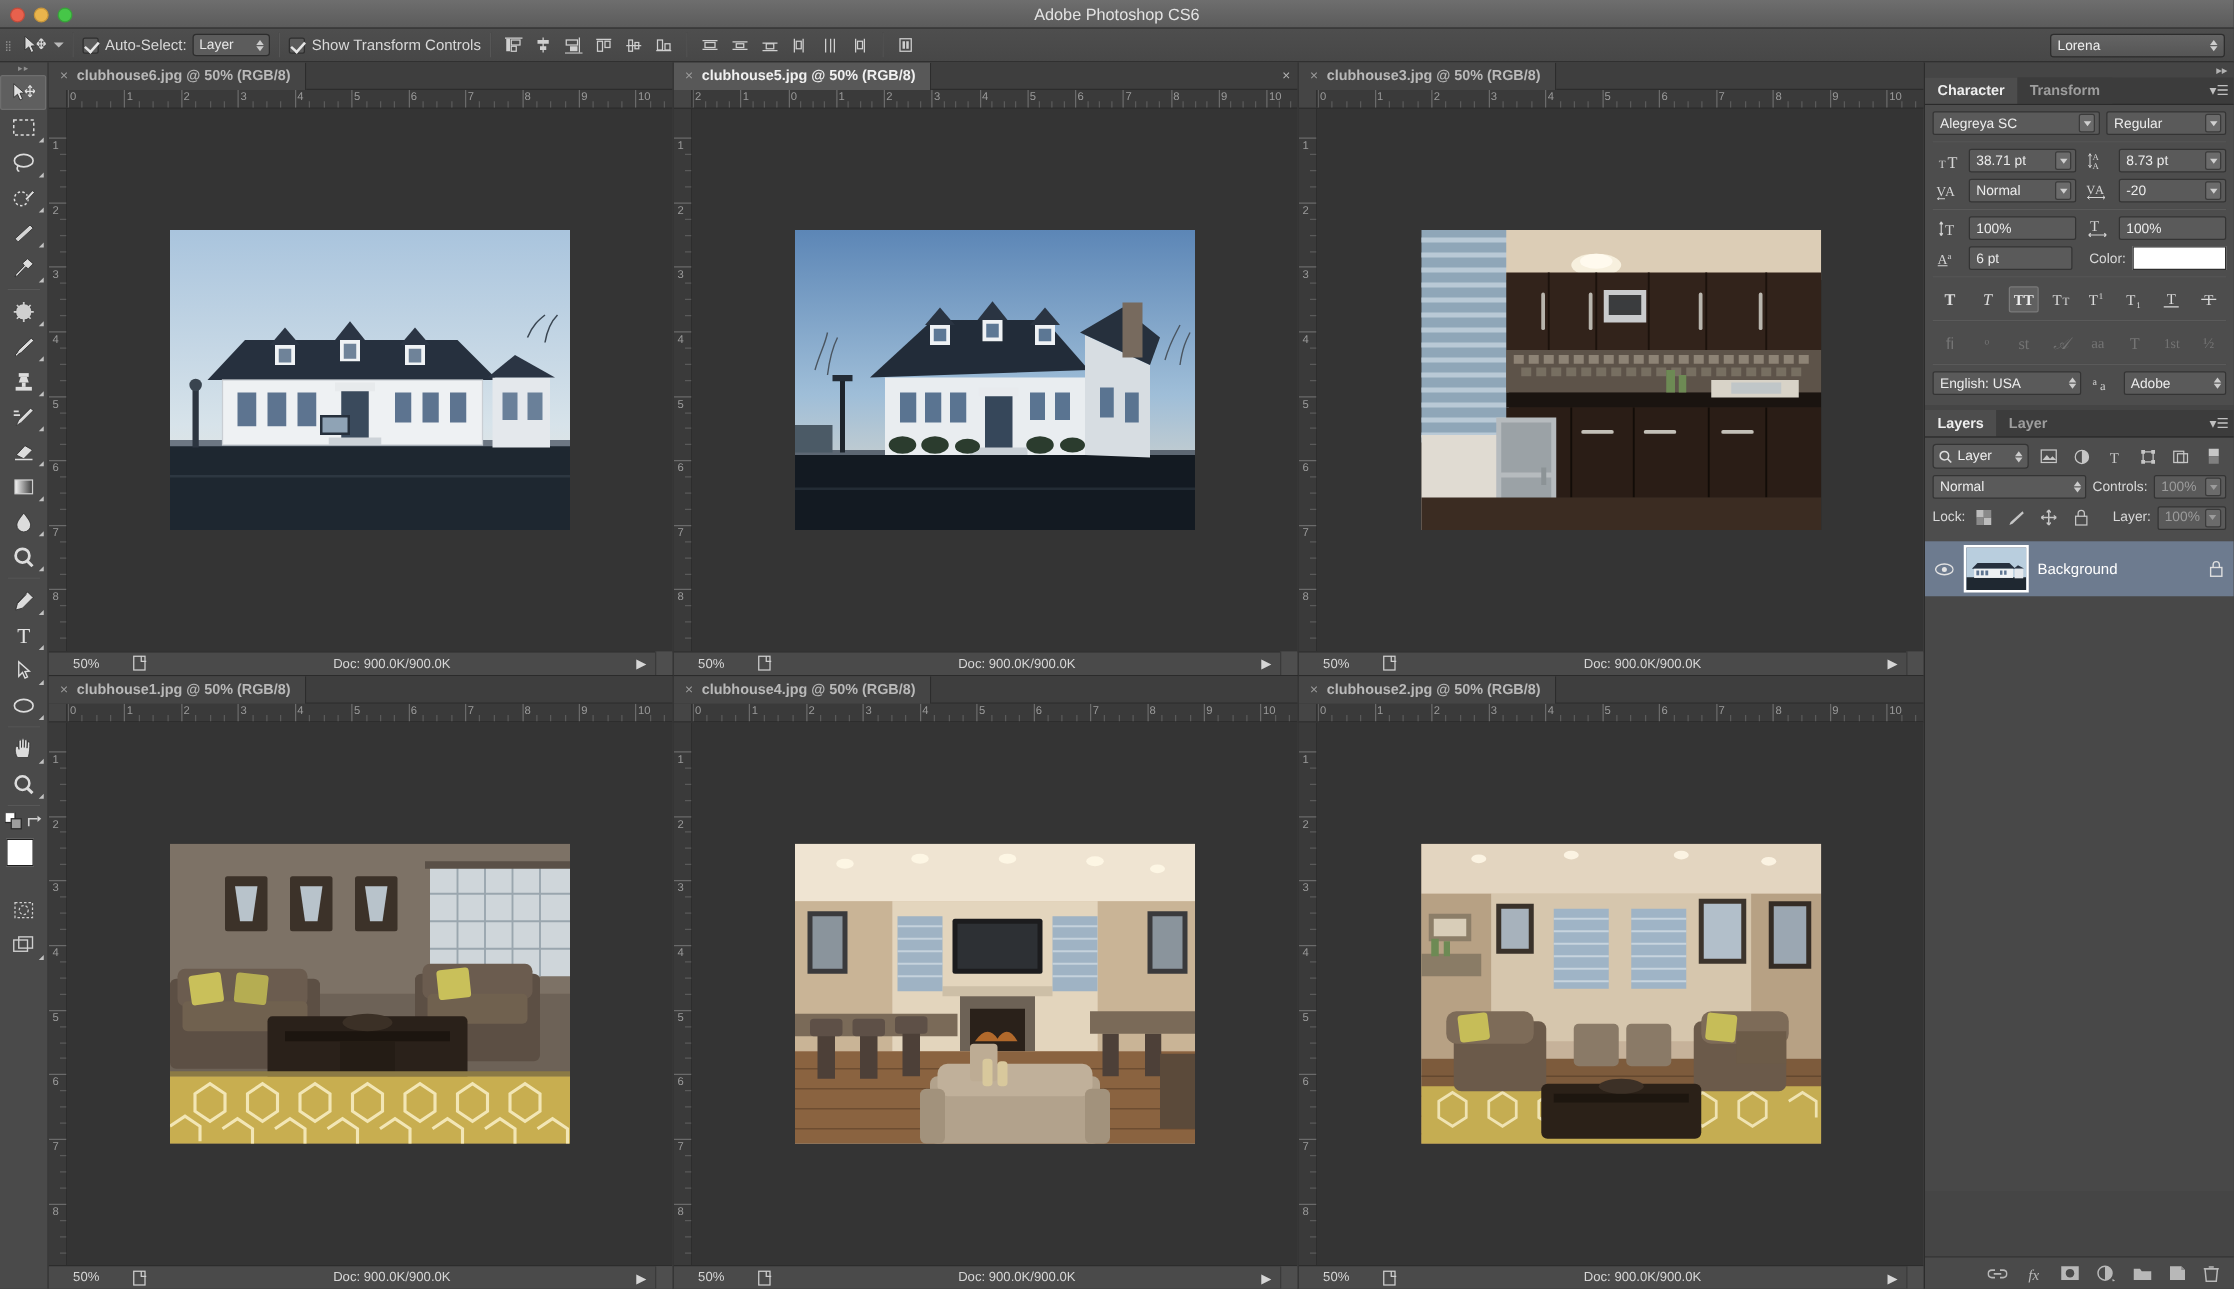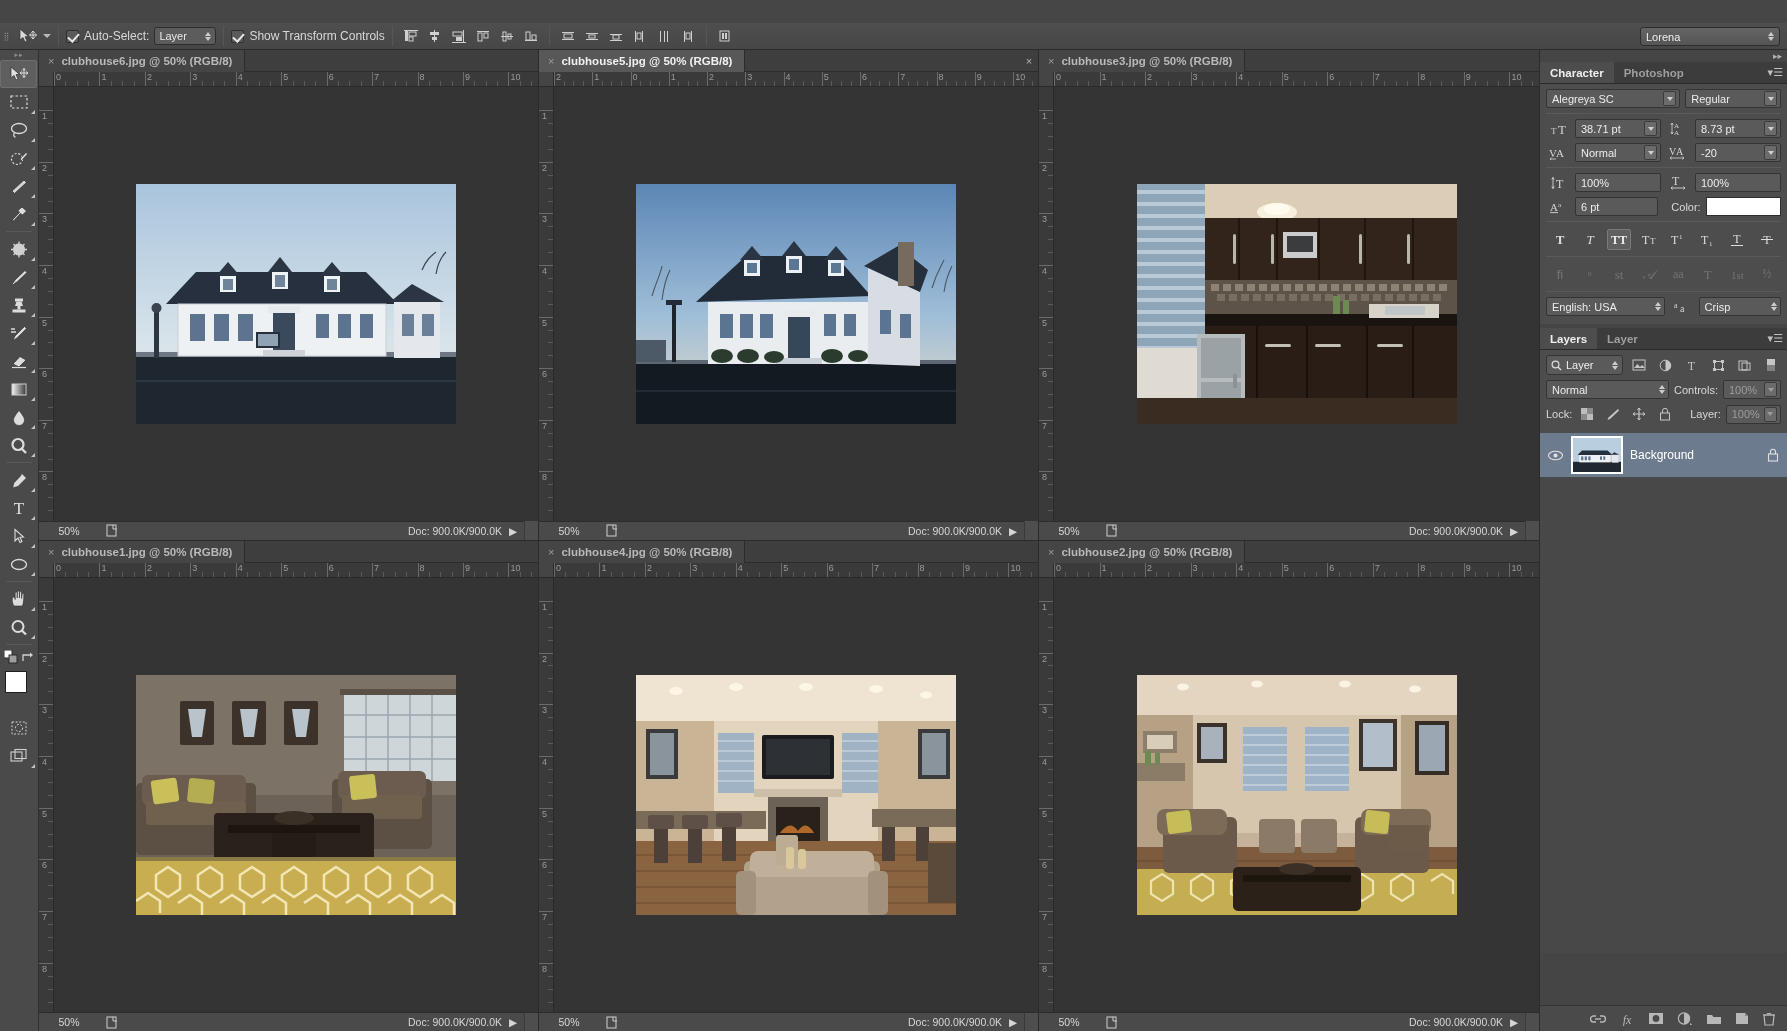--- a/index.html
+++ b/index.html
@@ -116,21 +116,21 @@
 
   .canvas { flex: 1; position: relative; background: #343434; display: flex; align-items: center; justify-content: center; }
   .photo { box-shadow: 0 0 0 0px rgba(0,0,0,.4); }
 
   .statusbar {
     height: 19px; background: #4a4a4a; border-top: 1px solid #2c2c2c;
     display: flex; align-items: center; font-size: 10.5px; color: #d6d6d6; gap: 0px;
   }
   .sb-zoom { width: 60px; text-align: center; }
   .sb-icon { width: 26px; display: flex; align-items: center; justify-content: center; }
-  .sb-doc { flex: 1; text-align: right; }
+  .sb-doc { flex: 1; text-align: center; }
   .sb-arrow { width: 22px; display: flex; align-items: center; justify-content: center; }
   .sb-scroll { width: 14px; height: 19px; background: #4e4e4e; border-left: 1px solid #3a3a3a; }
 
   
   .rightpanel {
     position: absolute; left: 1539px; top: 50px; width: 248px; height: 981px;
     background: #454545; border-left: 1px solid #2c2c2c;
   }
   .panel-collapse { height: 12px; display: flex; justify-content: flex-end; align-items: center; padding-right: 5px; color: #b2b2b2; font-size: 9px; }
   .panel-tabs { height: 22px; display: flex; align-items: stretch; background: #3c3c3c; border-bottom: 1px solid #2a2a2a; position: relative; }
@@ -172,20 +172,28 @@
     border-top: 1px solid #333; display: flex; align-items: center; justify-content: flex-end; gap: 13px; padding-right: 12px;
     color: #c3c3c3; font-size: 12px;
   }
   svg { display: block; }
 </style>
 </head>
 <body>
 
 <div class="app">
 
+  <div class="titlebar">
+    <div class="traffic">
+      <div class="dot red"></div>
+      <div class="dot yellow"></div>
+      <div class="dot green"></div>
+    </div>
+    <div class="title-text">Adobe Photoshop CS6</div>
+  </div>
 
   <div class="optionsbar">
     <div class="grip">⣿</div>
 
     <div class="tool-preset">
       <div class="tp-icon">
         <svg width="20" height="16" viewBox="0 0 20 16">
           <path d="M2 1 L2 12 L5 9.5 L7 14 L9 13 L7 8.8 L10.5 8.6 Z" fill="#d9d9d9" stroke="#303030" stroke-width=".7"></path>
           <path d="M15 3 v8 M11.5 7 h7 M15 3 l-1.6 1.8 M15 3 l1.6 1.8 M15 11 l-1.6-1.8 M15 11 l1.6-1.8 M11.5 7 l1.8-1.6 M11.5 7 l1.8 1.6 M18.5 7 l-1.8-1.6 M18.5 7 l-1.8 1.6" stroke="#d9d9d9" stroke-width="1" fill="none"></path>
         </svg>
@@ -1729,21 +1737,21 @@
   </div>
 
   <div class="rightpanel">
     <div class="panel-collapse">▸▸</div>
 
     <div class="panel-tabs">
       <div class="ptab active">
           <span>Character</span>
         </div>
       <div class="ptab">
-          <span>Photoshop</span>
+          <span>Transform</span>
         </div>
       <div class="ptab-menu">▾☰</div>
     </div>
 
     <div class="panel-body">
       <div class="row">
         <div class="field" style="flex:1.45">
           <span>Alegreya SC</span>
           <span class="fbtn">
               <i class="arw" style="border-left:3px solid transparent;border-right:3px solid transparent;border-top:4px solid #d0d0d0;display:block"></i>
@@ -1943,21 +1951,21 @@
               <i class="dn"></i>
             </span>
         </div>
         <span class="ch-icon">
           <svg width="18" height="14" viewBox="0 0 18 14">
               <text x="1" y="8" font-family="Liberation Serif, serif" font-size="8" fill="#d4d4d4">a</text>
               <text x="7" y="12" font-family="Liberation Serif, serif" font-size="10" fill="#d4d4d4">a</text>
             </svg>
         </span>
         <div class="field" style="flex:1">
-          <span>Crisp</span>
+          <span>Adobe</span>
           <span class="stepper">
               <i class="up"></i>
               <i class="dn"></i>
             </span>
         </div>
       </div>
     </div>
 
     <div class="panel-tabs" style="margin-top:4px">
       <div class="ptab active">

